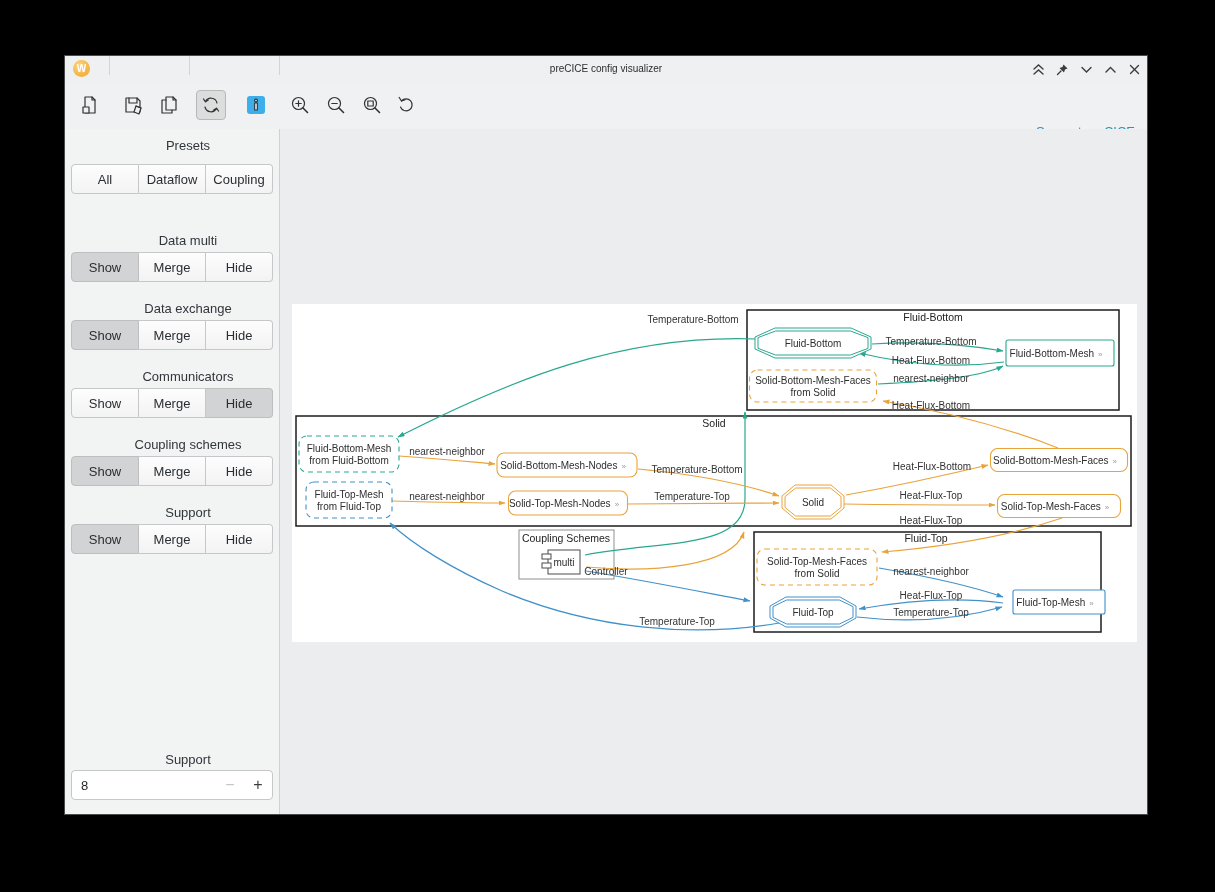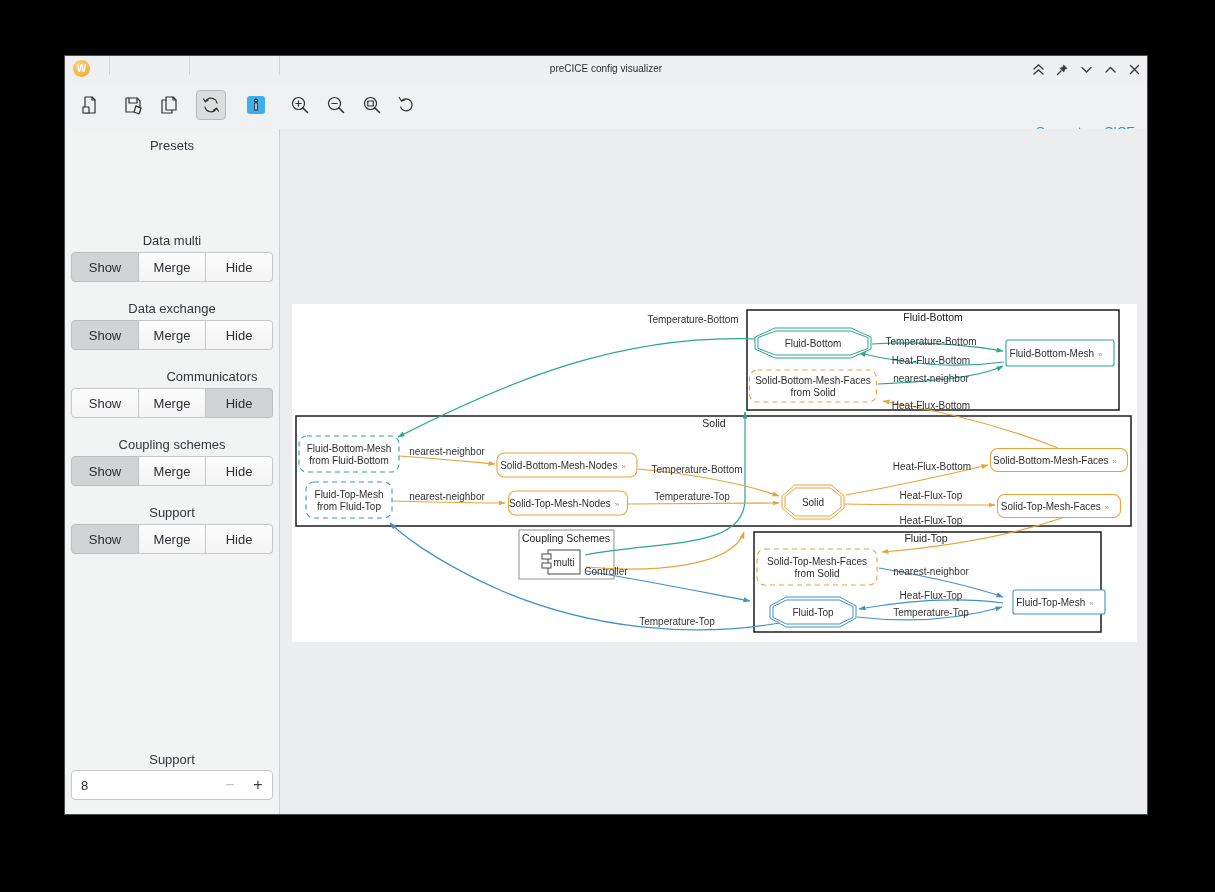--- a/index.html
+++ b/index.html
@@ -13,21 +13,21 @@
   .tb-ctl svg{stroke:#3b3e40;stroke-width:1.4;fill:none;stroke-linecap:round;}
   
   #toolbar{position:absolute;left:0;top:26px;width:100%;height:47px;background:#f0f1f2;}
   .tool{position:absolute;top:8px;width:30px;height:30px;display:flex;align-items:center;justify-content:center;border-radius:4px;}
   .tool svg{stroke:#2f3335;stroke-width:1.2;fill:none;stroke-linecap:round;stroke-linejoin:round;}
   .tool.active{background:#dcdddd;border:1px solid #b6b8ba;box-sizing:border-box;}
   .tsep{position:absolute;top:34px;width:1px;height:32px;background:#d3d4d5;}
   #support-link{position:absolute;right:12px;top:42px;font-size:13px;color:#2a93b8;text-decoration:underline;cursor:pointer;}
   
   #sidebar{position:absolute;left:0;top:73px;width:214px;bottom:0;background:#f2f3f3;border-right:1px solid #cfd0d1;box-sizing:content-box;}
-  .side-head{position:absolute;left:0;width:214px;text-align:center;font-size:13px;color:#31363b;}
+  .side-head{position:absolute;left:16px;width:214px;text-align:center;font-size:13px;color:#31363b;}
   .seg{position:absolute;left:6px;width:202px;height:30px;display:flex;}
   .seg-btn{flex:1;border:1px solid #c6c7c8;border-left-width:0;background:linear-gradient(#fdfdfd,#f3f3f4);font-size:13px;color:#2a2e32;display:flex;align-items:center;justify-content:center;cursor:pointer;}
   .seg-btn:first-child{border-left-width:1px;border-radius:4px 0 0 4px;}
   .seg-btn:last-child{border-radius:0 4px 4px 0;}
   .seg-btn.sel{background:#d2d3d4;border-color:#bdbebf;}
   #margin-spin{position:absolute;left:6px;width:202px;height:30px;background:#fff;border:1px solid #c6c7c8;border-radius:4px;box-sizing:border-box;display:flex;align-items:center;}
   #margin-value{flex:1;padding-left:9px;font-size:13px;color:#24282c;}
   .spin-btn{width:28px;text-align:center;font-size:16px;cursor:pointer;}
   #margin-dec{color:#c3c4c5;}
   #margin-inc{color:#3a3e42;}
@@ -144,33 +144,38 @@
       <svg width="22" height="22" viewBox="0 0 22 22">
           <path d="M5.5 7 a6 6 0 1 1 -1 6"></path>
           <polyline points="3.2,3.5 5.5,7 9.2,5.8"></polyline>
         </svg>
     </div>
     <a id="support-link">Support preCICE</a>
   </div>
 
   <div id="sidebar">
       <div class="side-head" style="top: 9px;">Presets</div>
+      <div class="seg" style="top: 35px;">
+        <div class="seg-btn">All</div>
+        <div class="seg-btn">Dataflow</div>
+        <div class="seg-btn">Coupling</div>
+      </div>
       <div class="side-head" style="top: 104px;">Data multi</div>
       <div class="seg" style="top: 123px;">
         <div class="seg-btn sel">Show</div>
         <div class="seg-btn">Merge</div>
         <div class="seg-btn">Hide</div>
       </div>
       <div class="side-head" style="top: 172px; text-align: center;">Data exchange</div>
       <div class="seg" style="top: 191px;">
         <div class="seg-btn sel">Show</div>
         <div class="seg-btn">Merge</div>
         <div class="seg-btn">Hide</div>
       </div>
-      <div class="side-head" style="top: 240px; margin-left: 40px;">Communicators</div>
+      <div class="side-head" style="top: 240px;">Communicators</div>
       <div class="seg" style="top: 259px;">
         <div class="seg-btn">Show</div>
         <div class="seg-btn">Merge</div>
         <div class="seg-btn sel">Hide</div>
       </div>
       <div class="side-head" style="top: 308px;">Coupling schemes</div>
       <div class="seg" style="top: 327px;">
         <div class="seg-btn sel">Show</div>
         <div class="seg-btn">Merge</div>
         <div class="seg-btn">Hide</div>

